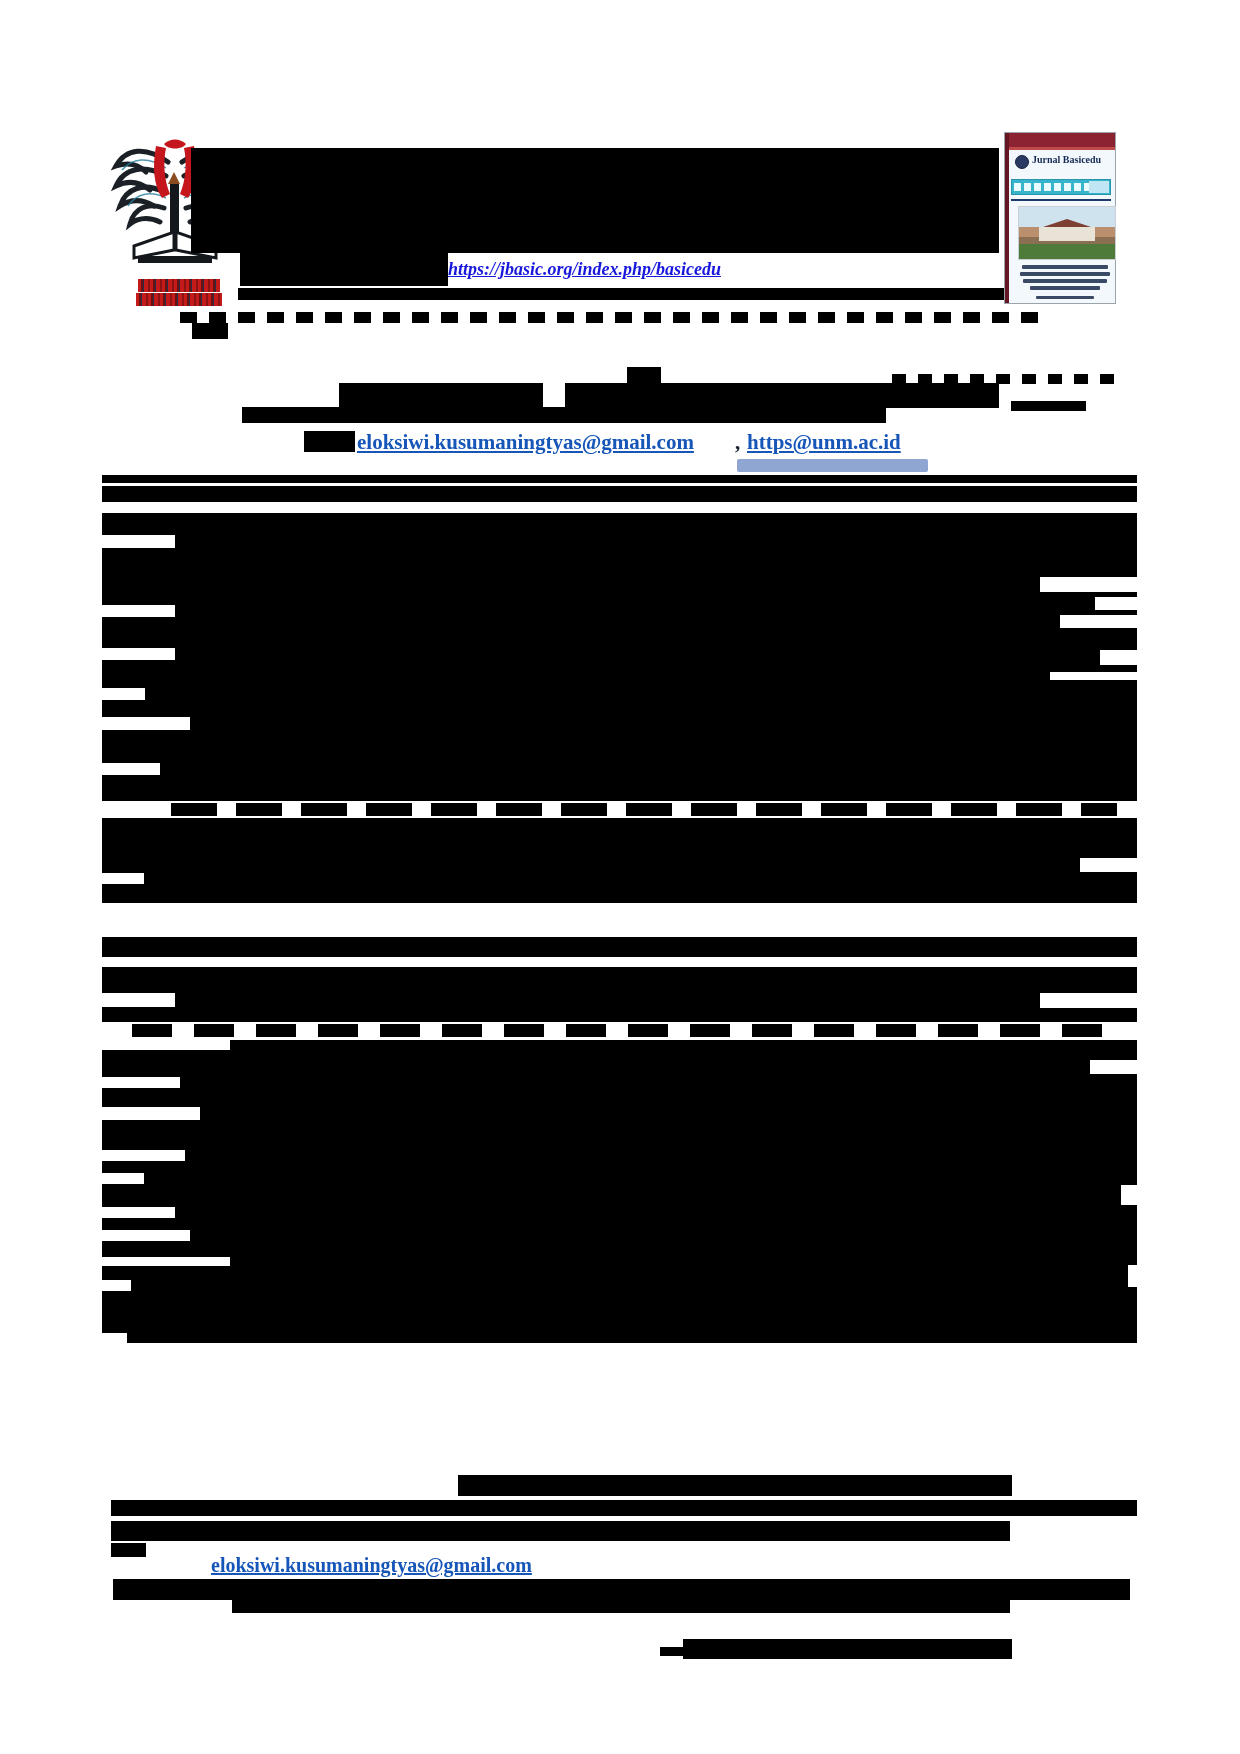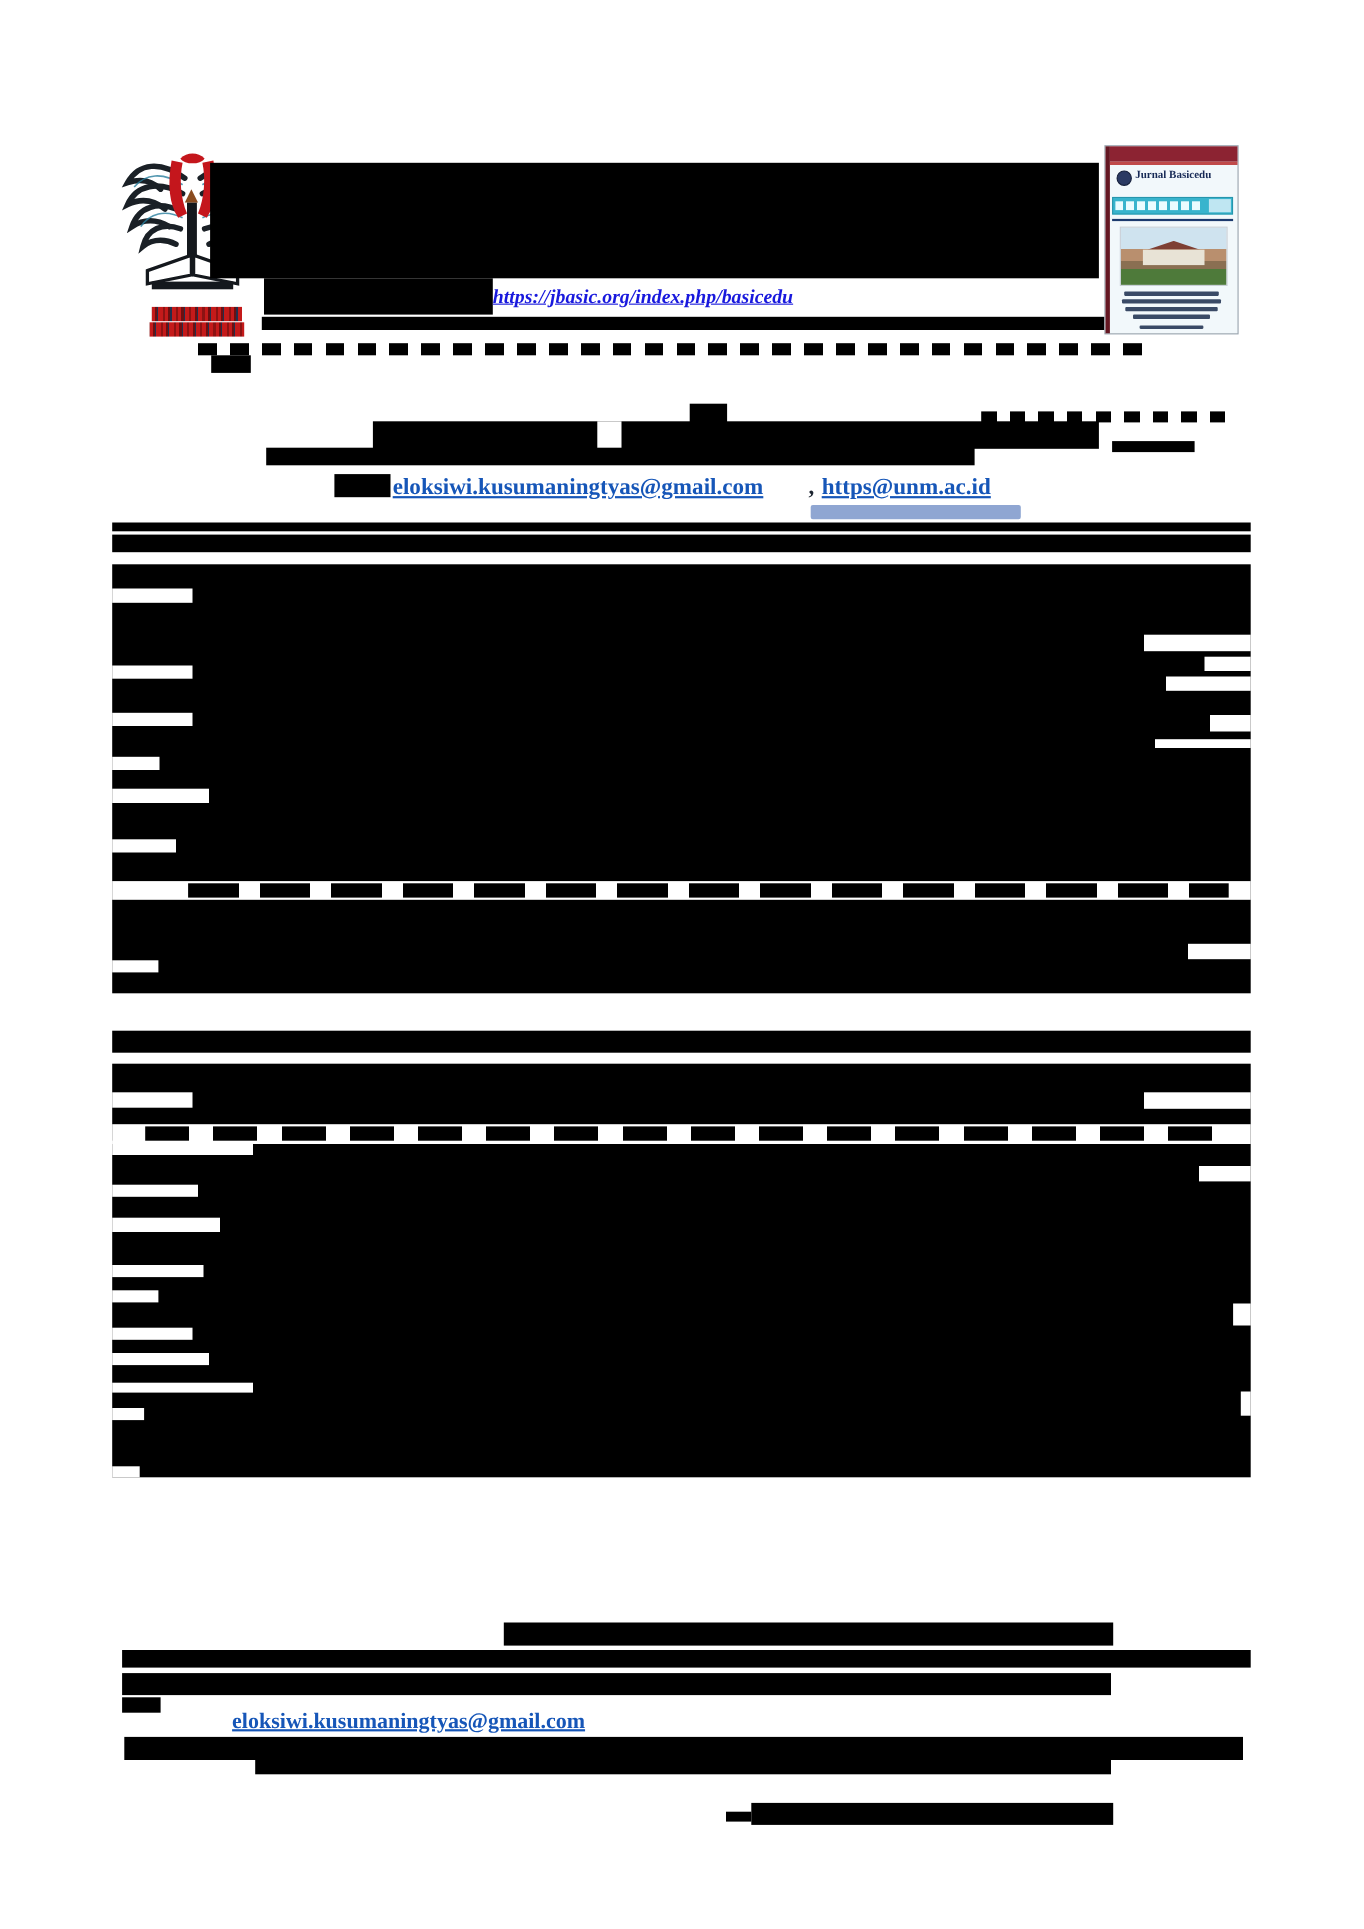--- a/index.html
+++ b/index.html
@@ -12,21 +12,21 @@
   .dash-words{position:absolute;background:repeating-linear-gradient(90deg,#000 0 46px,transparent 46px 65px);}
   .dash-words2{position:absolute;background:repeating-linear-gradient(90deg,#000 0 40px,transparent 40px 62px);}
   .link{position:absolute;font-weight:bold;white-space:nowrap;}
   .url-link{color:#1818dd;font-style:italic;font-size:18px;line-height:34px;}
   .mail-link{color:#1656b8;font-size:21px;line-height:30px;}
   .foot-mail{color:#1656b8;font-size:20px;line-height:25px;}
   .sep{position:absolute;color:#1c2430;font-size:21px;line-height:30px;font-weight:bold;}
   .lightbar{position:absolute;background:#8fa6d2;border-radius:2px;}
   .caption-noise{position:absolute;background:repeating-linear-gradient(90deg,#c41a1a 0 3px,#6e0f10 3px 5px,#23304d 5px 6px,#c41a1a 6px 10px,#8c1313 10px 12px);}
   
-  .cover{position:absolute;left:1004px;top:132px;width:122px;height:172px;background:#f2f8fb;
+  .cover{position:absolute;left:1004px;top:132px;width:112px;height:172px;background:#f2f8fb;
          border:1px solid #9aa4ad;box-sizing:border-box;}
   .cover .spine{position:absolute;left:0;top:0;width:4px;height:100%;background:#641722;}
   .cover .band-top{position:absolute;left:4px;top:0;right:0;height:14px;background:#8c2332;}
   .cover .band-accent{position:absolute;left:4px;top:14px;right:0;height:3px;background:#c04a4a;}
   .cover .logo-dot{position:absolute;left:10px;top:22px;width:12px;height:12px;border-radius:50%;
                    background:#2b3a63;border:1px solid #16203c;}
   .cover .cv-title{position:absolute;left:27px;top:21px;font-family:"Liberation Serif",serif;
                    font-weight:bold;font-size:10px;color:#172a56;white-space:nowrap;}
   .cover .cyan{position:absolute;left:6px;top:46px;right:4px;height:16px;background:#38b4cd;
                box-shadow:inset 0 0 0 1px #2795ac;}

